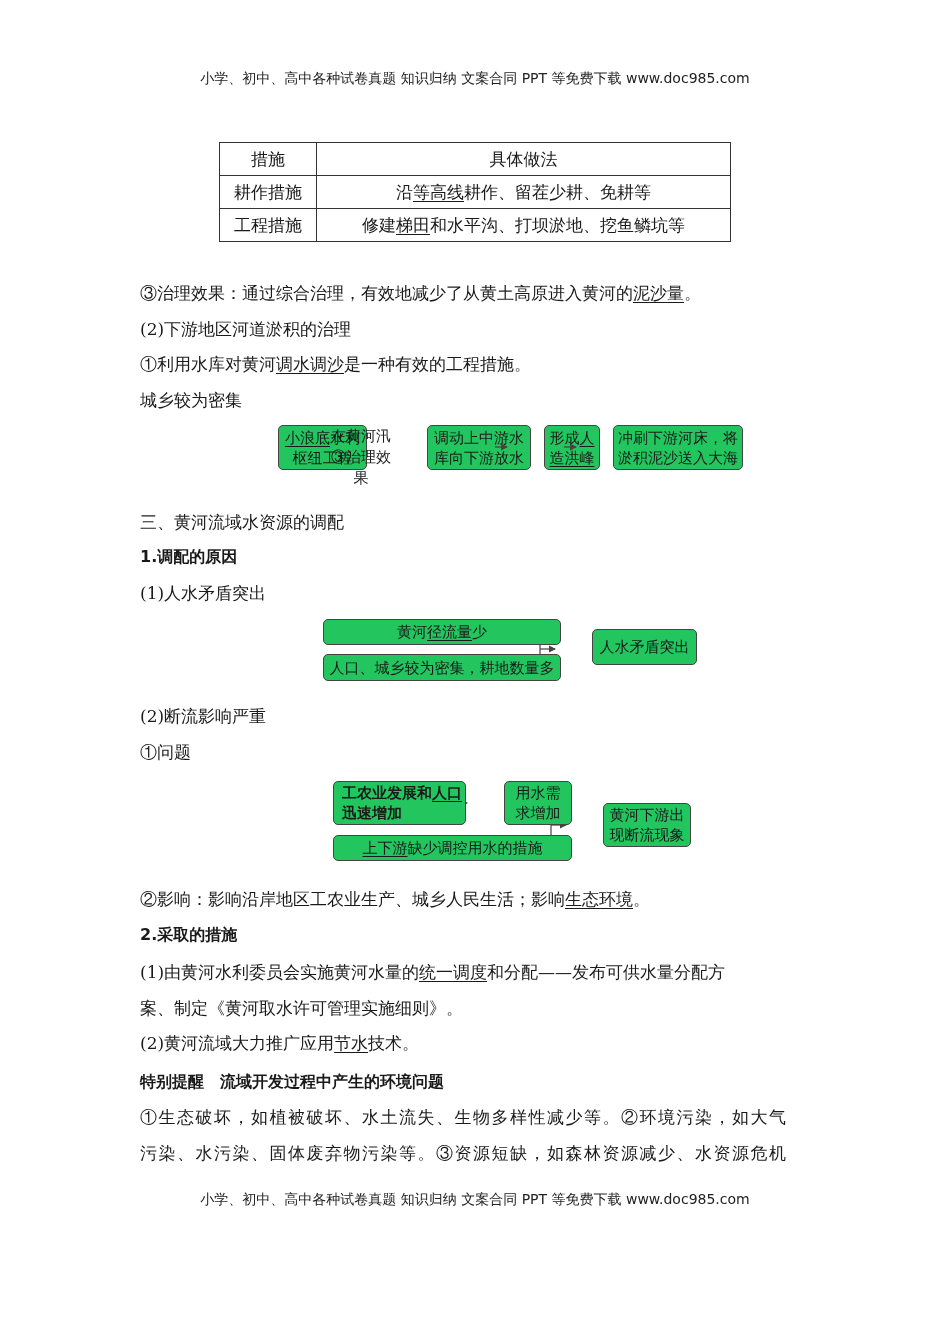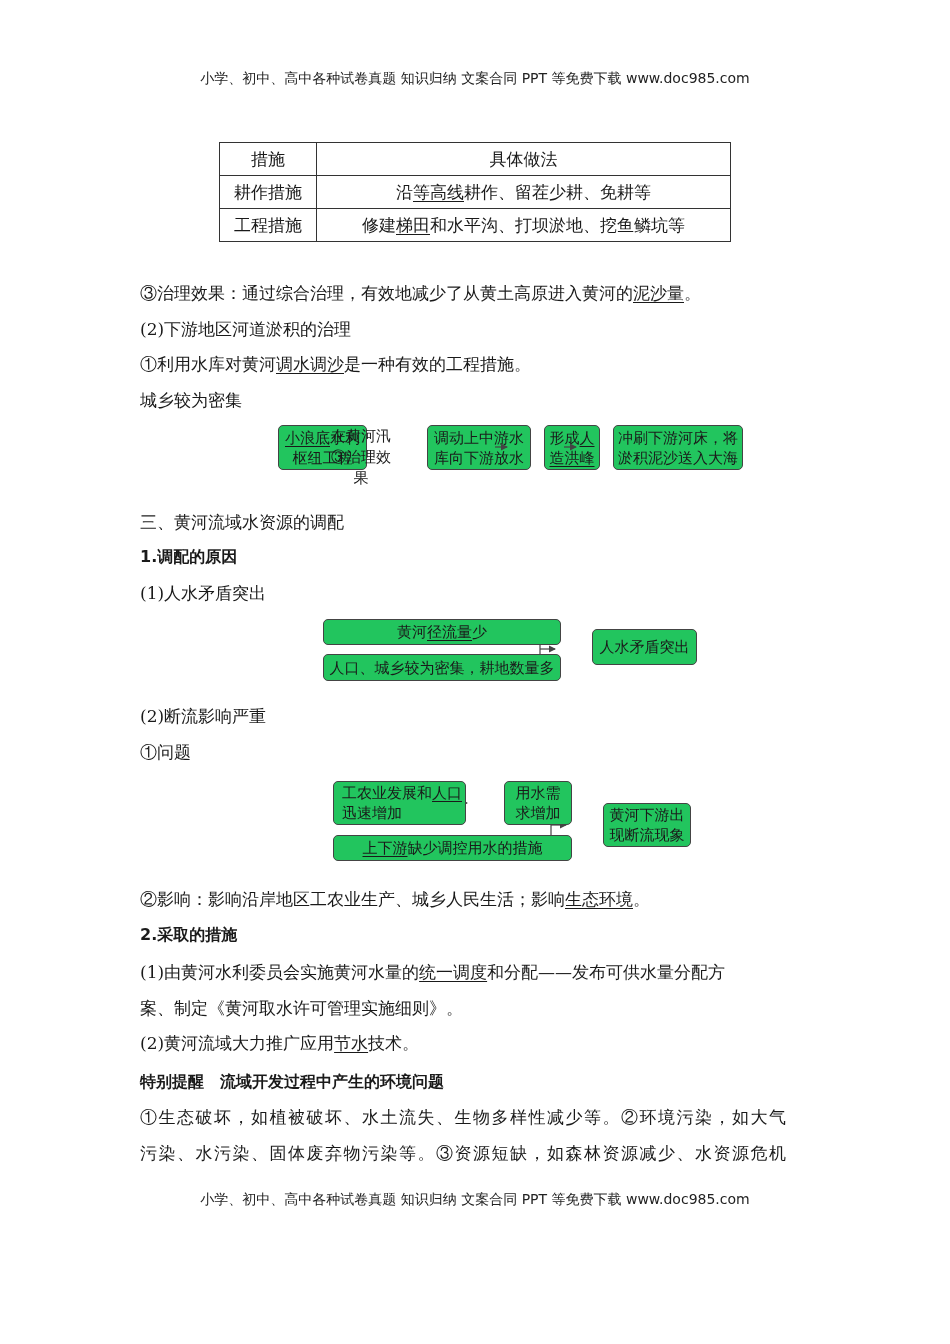--- a/index.html
+++ b/index.html
@@ -83,21 +83,21 @@
 
 <div class="box" style="left:287px; top:619px; width:238px; height:26px;">
   <div><span>黄河</span><u>径流量</u><span>少</span></div>
 </div>
 <div class="box" style="left:287px; top:654px; width:238px; height:27px;">人口、城乡较为密集，耕地数量多</div>
 <div class="box" style="left:556px; top:629px; width:105px; height:36px;">人水矛盾突出</div>
 
 <div class="line" style="top:705px;">(2)断流影响严重</div>
 <div class="line" style="top:741px;">①问题</div>
 
-<div class="box" style="left:297px; top:781px; width:133px; height:44px; justify-content:flex-start; padding-left:8px; text-align:left;">
+<div class="box" style="left:297px; top:781px; width:133px; height:44px; justify-content:flex-start; padding-left:8px; text-align:left;font-weight:bold;">
   <div><span>工农业发展和</span><u>人口</u><br><span>迅速增加</span></div>
 </div>
 <div class="box" style="left:468px; top:781px; width:68px; height:44px;">
   <div><span>用水需</span><br><span>求增加</span></div>
 </div>
 <div class="box" style="left:297px; top:835px; width:239px; height:26px;">
   <div><u>上下游</u><span>缺少调控用水的措施</span></div>
 </div>
 <div class="box" style="left:567px; top:803px; width:88px; height:44px;">
   <div><span>黄河下游出</span><br><span>现断流现象</span></div>

